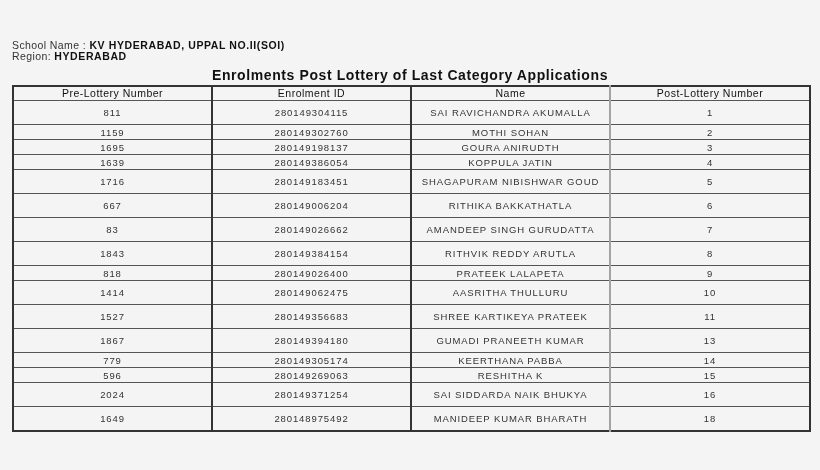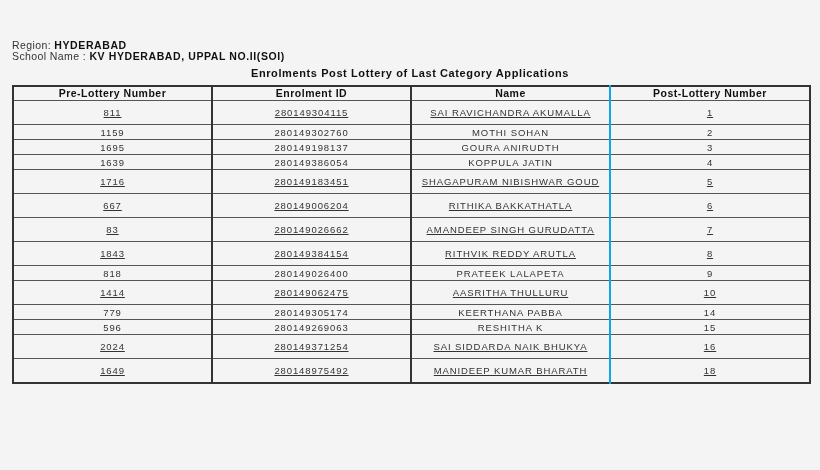--- a/index.html
+++ b/index.html
@@ -5,51 +5,51 @@
   html, body { margin:0; padding:0; }
   body {
     width:820px; height:470px; overflow:hidden;
     background:#f4f4f4;
     font-family:"Liberation Sans", "DejaVu Sans", sans-serif;
     color:#222;
     position:relative;
   }
   .meta { position:absolute; left:12px; top:40px; font-size:10.5px; line-height:11px; letter-spacing:0.4px; color:#333; }
   .meta b { color:#111; letter-spacing:0.6px; }
-  .title { position:absolute; left:0; width:820px; top:67px; text-align:center; font-size:11px; font-weight:bold; letter-spacing:0.6px; color:#111; }
+  .title { position:absolute; left:0; width:820px; top:67px; text-align:center; font-size:14px; font-weight:bold; letter-spacing:0.6px; color:#111; }
   table {
     position:absolute; left:12px; top:85px;
     width:797px; border-collapse:collapse;
     table-layout:fixed;
     border:2px solid #333;
   }
   th, td {
     border:1px solid #555;
     text-align:center; vertical-align:middle;
     padding:0 4px;
     font-size:9.5px; letter-spacing:0.9px;
     line-height:11px;
     color:#333;
   }
-  th { font-weight:bold; color:#111; height:13px; font-size:10.5px; letter-spacing:0.5px; }
+  th { font-weight:normal; color:#111; height:13px; font-size:10.5px; letter-spacing:0.5px; }
   td.c1, td.c2, th.c1, th.c2 { border-right:2px solid #333; }
-  td.c3, th.c3 { border-right:2px solid #0ea5e9;text-align:center; }
+  td.c3, th.c3 { border-right:2px solid #a3a3a3;text-align:center; }
   col.w1 { width:199px; } col.w2 { width:199px; } col.w3 { width:199px; } col.w4 { width:200px; }
   tr.h1 td { height:14px; }
-  tr.h2 td { height:23px;text-decoration:underline; }
+  tr.h2 td { height:23px; }
 </style>
 </head>
 <body>
 
 <div class="meta">
   <div>
-    <span>Region: </span><b>HYDERABAD</b>
+    <span>School Name : </span><b>KV HYDERABAD, UPPAL NO.II(SOI)</b>
   </div>
   <div>
-    <span>School Name : </span><b>KV HYDERABAD, UPPAL NO.II(SOI)</b>
+    <span>Region: </span><b>HYDERABAD</b>
   </div>
 </div>
 
 <div class="title">Enrolments Post Lottery of Last Category Applications</div>
 
 <table>
   <colgroup>
       <col class="w1">
       <col class="w2">
       <col class="w3">
@@ -117,20 +117,32 @@
         <td class="c2">280149026400</td>
         <td class="c3">PRATEEK LALAPETA</td>
         <td>9</td>
       </tr>
       <tr class="h2">
         <td class="c1">1414</td>
         <td class="c2">280149062475</td>
         <td class="c3">AASRITHA THULLURU</td>
         <td>10</td>
       </tr>
+      <tr class="h2">
+        <td class="c1">1527</td>
+        <td class="c2">280149356683</td>
+        <td class="c3">SHREE KARTIKEYA PRATEEK</td>
+        <td>11</td>
+      </tr>
+      <tr class="h2">
+        <td class="c1">1867</td>
+        <td class="c2">280149394180</td>
+        <td class="c3">GUMADI PRANEETH KUMAR</td>
+        <td>13</td>
+      </tr>
       <tr class="h1">
         <td class="c1">779</td>
         <td class="c2">280149305174</td>
         <td class="c3">KEERTHANA PABBA</td>
         <td>14</td>
       </tr>
       <tr class="h1">
         <td class="c1">596</td>
         <td class="c2">280149269063</td>
         <td class="c3">RESHITHA K</td>

